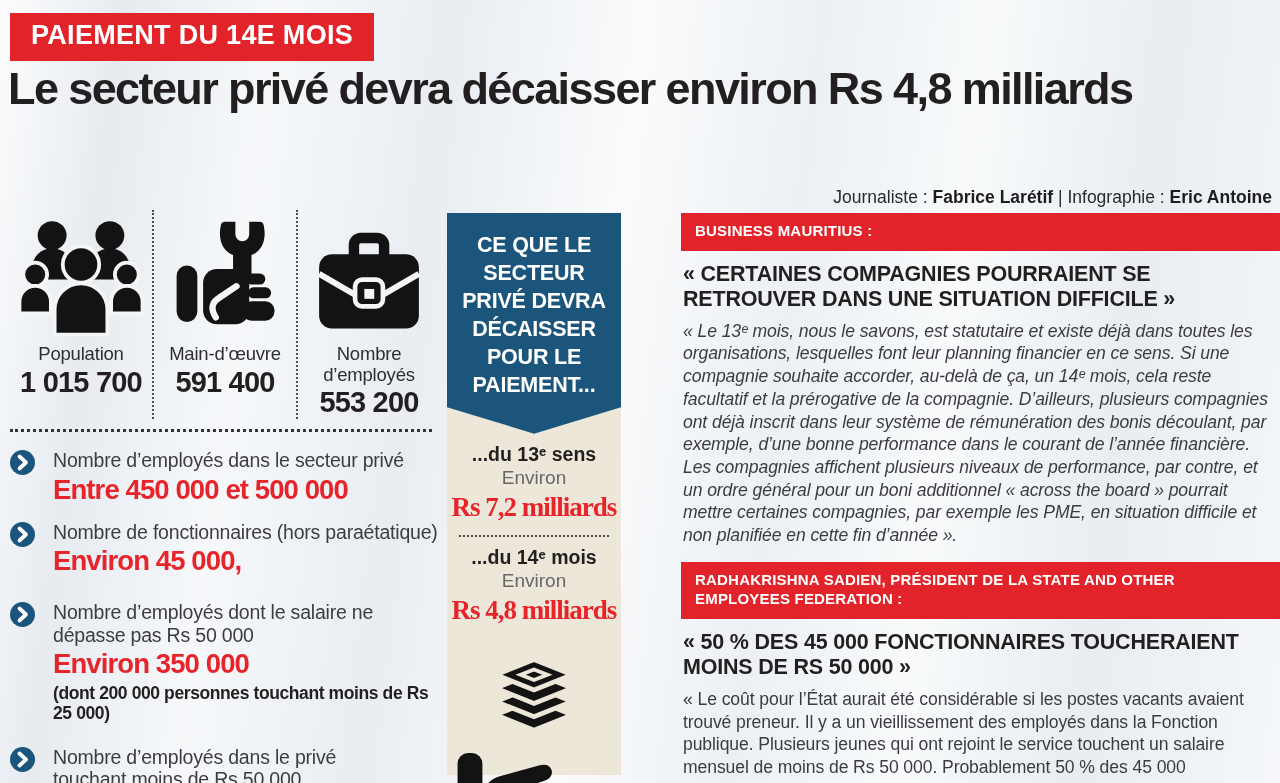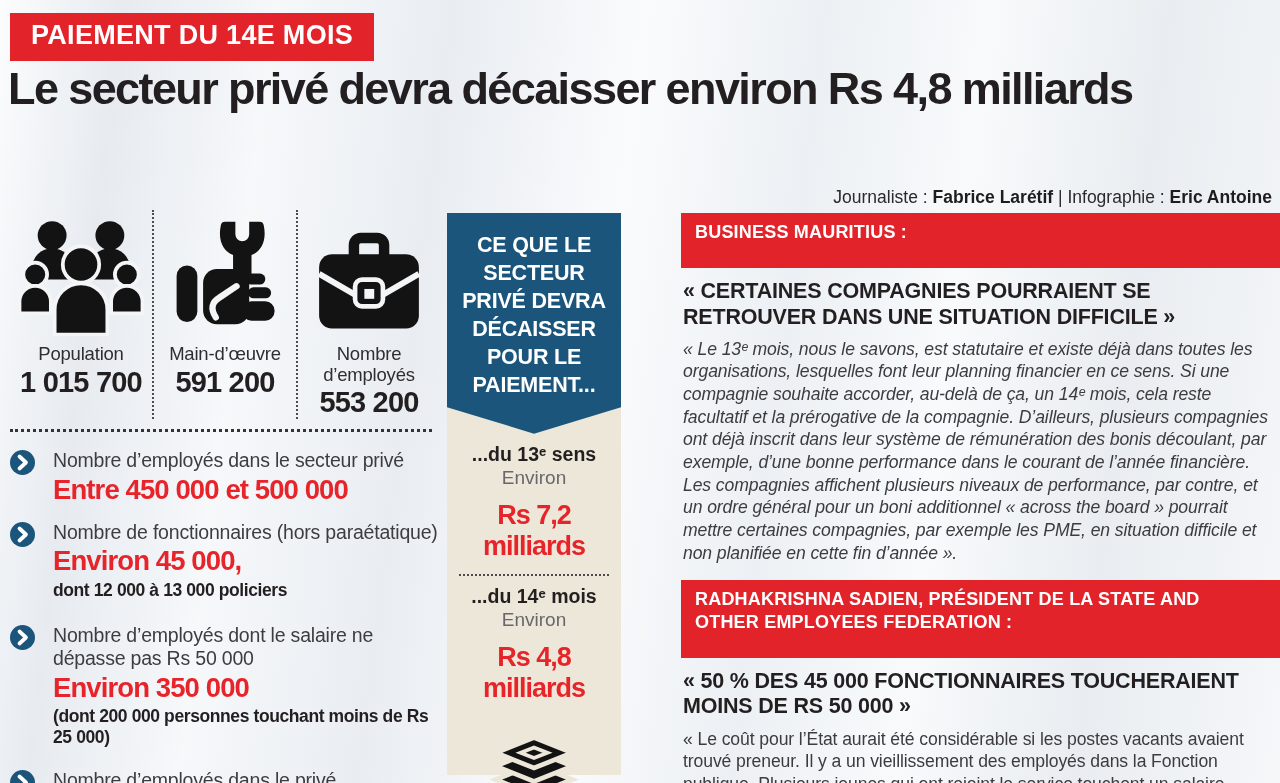--- a/index.html
+++ b/index.html
@@ -47,28 +47,28 @@
   .mid-col { position:absolute; left:447px; top:213px; width:174px; height:562px; background:#ece7d8; }
   .mid-header {
     background:#1b557c; color:#fff; text-align:center;
     font-size:21.5px; font-weight:bold; line-height:1.3; letter-spacing:-.2px;
     padding:19px 12px 34px;
     clip-path:polygon(0 0,100% 0,100% 88%,50% 100%,0 88%);
   }
   .mid-item { text-align:center; margin-top:9px; }
   .mid-item-title { font-size:19.5px; font-weight:bold; }
   .mid-item-approx { font-size:19px; color:#68686c; margin-top:1px; }
-  .mid-item-amount { font-size:27px; font-weight:bold; color:#e8242b; letter-spacing:-1px; margin-top:11px; }
+  .mid-item-amount { font-size:27px; font-weight:bold; color:#e8242b; letter-spacing:-1px; margin-top:3px;font-family:Liberation Serif, serif; }
   .mid-divider { border-top:2.5px dotted #4c4c4e; margin:12px 12px 2px; }
   .money-iconbox { display:flex; justify-content:center; margin-top:12px; }
   
   .right-col { position:absolute; left:681px; top:213px; width:599px; }
   .r-banner {
-    background:#e2232a; color:#fff; font-weight:bold; font-size:18px;
-    line-height:1.3; letter-spacing:.2px; padding:8px 14px 24px;
+    background:#e2232a; color:#fff; font-weight:bold; font-size:15px;
+    line-height:1.3; letter-spacing:.2px; padding:8px 14px 10px;
   }
   .r-heading { font-size:21.5px; font-weight:bold; line-height:1.17; letter-spacing:-.2px; margin:11px 2px 8px; }
   .r-quote { font-size:17.6px; color:#3c3c40; line-height:1.29; letter-spacing:-.1px; margin:0 2px; }
   .r-quote.italic { font-style:italic; }
   .r-banner.second { margin-top:15px; }
   svg { display:block; }
 </style>
 </head>
 <body>
 
@@ -113,21 +113,21 @@
               <rect x="4" y="40" width="18" height="49" rx="9"></rect>
               <rect x="27" y="43" width="40" height="48" rx="12"></rect>
               <rect x="64" y="47" width="17" height="9.5" rx="4.7"></rect>
               <rect x="66" y="59" width="20" height="9.5" rx="4.7"></rect>
               <rect x="61" y="71" width="28" height="17" rx="8"></rect>
             </g>
             <path d="M38 85 q-7 -11 3 -17 l15 -10" stroke="#f3f5f7" stroke-width="5.5" fill="none" stroke-linecap="round"></path>
           </svg>
         </div>
         <div class="stat-label">Main-d’œuvre</div>
-        <div class="stat-value">591 200</div>
+        <div class="stat-value">591 400</div>
       </div>
 
       <div class="stat">
         <div class="stat-iconbox">
           <svg width="116" height="108" viewBox="0 0 100 90">
             <rect x="37" y="7" width="26" height="20" rx="6" fill="none" stroke="#131313" stroke-width="9"></rect>
             <rect x="7" y="21" width="86" height="64" rx="11" fill="#131313"></rect>
             <path d="M7 38 L50 63 L93 38" stroke="#f3f5f7" stroke-width="5" fill="none"></path>
             <rect x="38" y="43" width="24" height="23" rx="6" fill="#131313" stroke="#f3f5f7" stroke-width="4"></rect>
             <rect x="46" y="51" width="8.5" height="8.5" fill="#f3f5f7"></rect>
@@ -158,21 +158,20 @@
       <div class="bullet">
         <div class="bullet-iconbox">
           <svg width="25" height="25" viewBox="0 0 100 100">
               <circle cx="50" cy="50" r="50" fill="#1b557c"></circle>
               <path d="M38 26 L64 50 L38 74" stroke="#fff" stroke-width="15" fill="none" stroke-linecap="round" stroke-linejoin="round"></path>
             </svg>
         </div>
         <div class="bullet-text">
           <div class="bullet-label">Nombre de fonctionnaires (hors paraétatique)</div>
           <div class="bullet-value">Environ 45 000,</div>
-          <div class="bullet-note">dont 12 000 à 13 000 policiers</div>
         </div>
       </div>
 
       <div class="bullet" style="margin-top:24px;">
         <div class="bullet-iconbox">
           <svg width="25" height="25" viewBox="0 0 100 100">
               <circle cx="50" cy="50" r="50" fill="#1b557c"></circle>
               <path d="M38 26 L64 50 L38 74" stroke="#fff" stroke-width="15" fill="none" stroke-linecap="round" stroke-linejoin="round"></path>
             </svg>
         </div>

